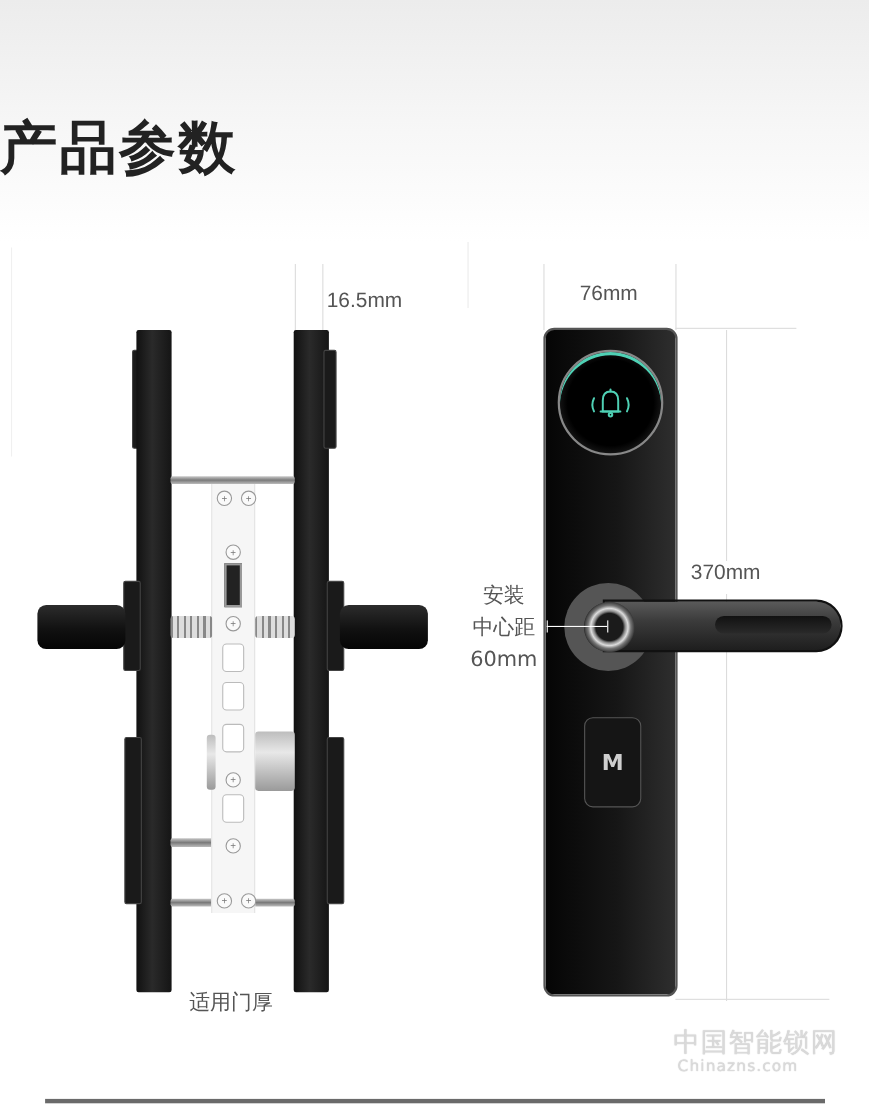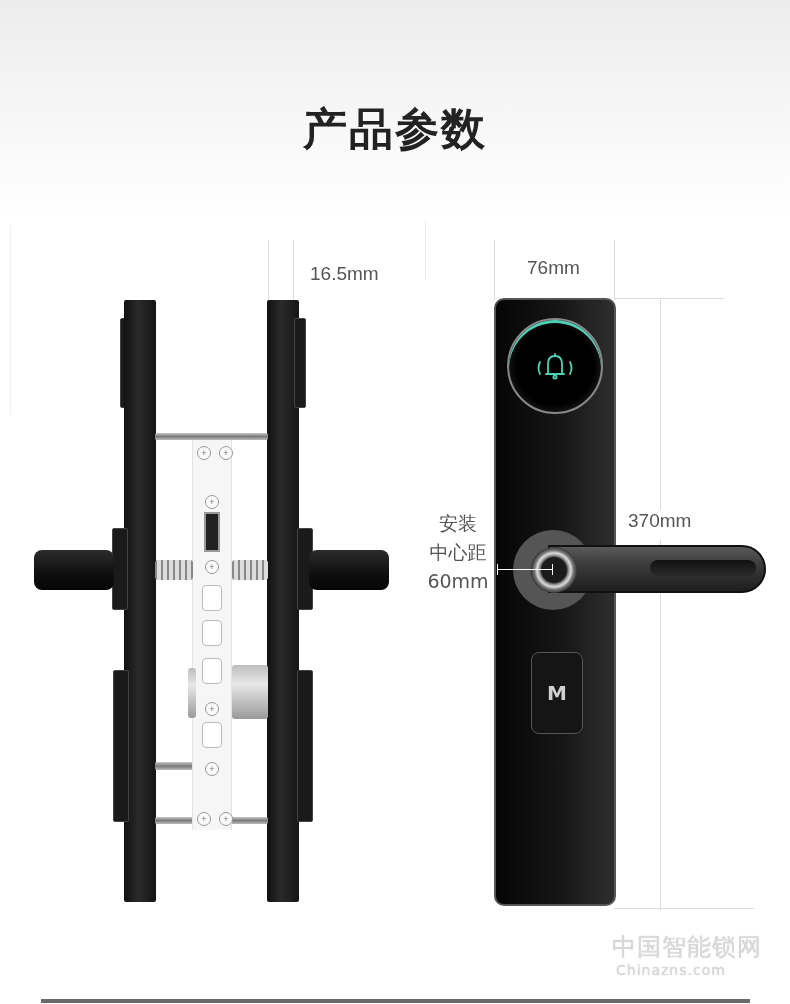--- a/index.html
+++ b/index.html
@@ -4,22 +4,22 @@
 <style>
   html, body { margin:0; padding:0; }
   body {
     width:790px; height:1004px; position:relative; overflow:hidden;
     background: linear-gradient(to bottom, #ececec 0px, #f7f7f7 120px, #ffffff 220px, #ffffff 100%);
     font-family: "Liberation Sans", "DejaVu Sans", sans-serif;
     color:#555;
   }
   .abs { position:absolute; }
   .title {
-    left:0; width:790px; top:100px; text-align:center;
-    font-size:44px; font-weight:bold; color:#222; letter-spacing:2px;
+    left:0; width:790px; top:100px; text-align:left;
+    font-size:52px; font-weight:bold; color:#222; letter-spacing:2px;
     font-family: "DejaVu Sans", sans-serif;
   }
   .label { font-size:19px; color:#555; font-family:"Liberation Sans", sans-serif; }
   .label-cn { font-size:19px; color:#555; font-family:"DejaVu Sans", sans-serif; line-height:29px; text-align:center; }
   .guide-v { width:1px; background:#dcdcdc; }
   .guide-h { height:1px; background:#dcdcdc; }
 
   
   .plate { background:linear-gradient(to right,#111 0%,#2a2a2a 45%,#151515 100%); border-radius:2px; }
   .cap { background:#1a1a1a; border:1px solid #444; border-radius:2px; }
@@ -59,31 +59,32 @@
 <div class="abs guide-v" style="left:268px;top:240px;height:60px;"></div>
 <div class="abs guide-v" style="left:293px;top:240px;height:60px;"></div>
 <div class="abs guide-v" style="left:425px;top:220px;height:60px;background:#ececec;"></div>
 <div class="abs guide-v" style="left:494px;top:240px;height:60px;"></div>
 <div class="abs guide-v" style="left:614px;top:240px;height:60px;"></div>
 <div class="abs guide-h" style="left:614px;top:298px;width:110px;"></div>
 <div class="abs guide-v" style="left:660px;top:300px;height:210px;"></div>
 <div class="abs guide-v" style="left:660px;top:540px;height:370px;"></div>
 <div class="abs guide-h" style="left:614px;top:908px;width:140px;"></div>
 
-<div class="abs label" style="left:310px;top:263px;text-align:right;">16.5mm</div>
+<div class="abs label" style="left:297px;top:263px;text-align:right;">16.5mm</div>
 <div class="abs label" style="left:527px;top:257px;">76mm</div>
 <div class="abs label" style="left:628px;top:510px;">370mm</div>
 
-<div class="abs label-cn" style="left:418px;top:509px;width:80px;">
+<div class="abs label-cn" style="left:418px;top:527px;width:80px;">
   <div>安装</div>
   <div>中心距</div>
   <div>60mm</div>
 </div>
 
 <div class="abs label-cn" style="left:140px;top:897px;width:140px;">
+  <div>适用门厚</div>
 </div>
 
 <div class="abs" style="left:0;top:0;">
 
   <div class="abs cap" style="left:120px;top:318px;width:10px;height:88px;"></div>
   <div class="abs plate" style="left:124px;top:300px;width:32px;height:602px;"></div>
   <div class="abs cap" style="left:113px;top:670px;width:14px;height:150px;"></div>
 
   <div class="abs plate" style="left:267px;top:300px;width:32px;height:602px;"></div>
   <div class="abs cap" style="left:294px;top:318px;width:10px;height:88px;"></div>

